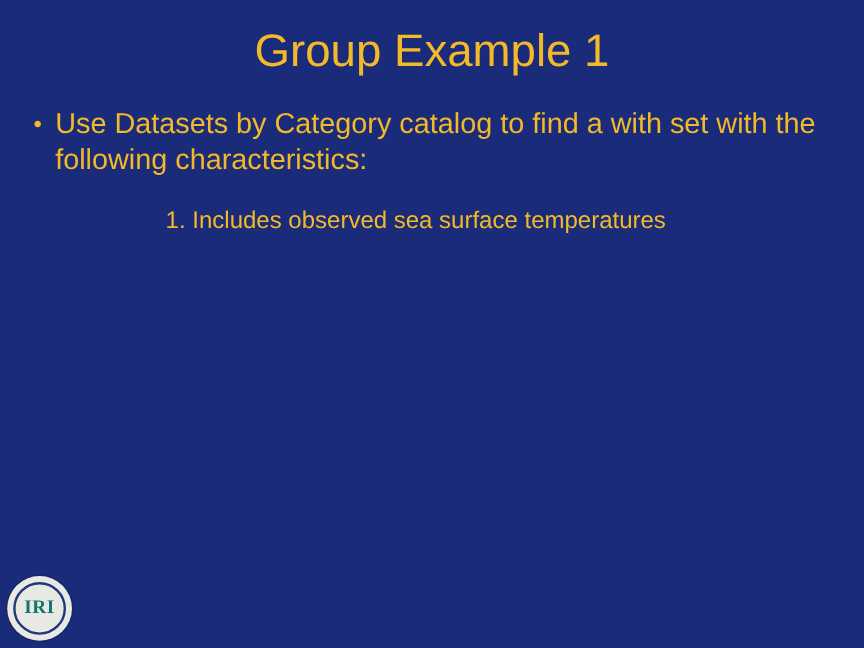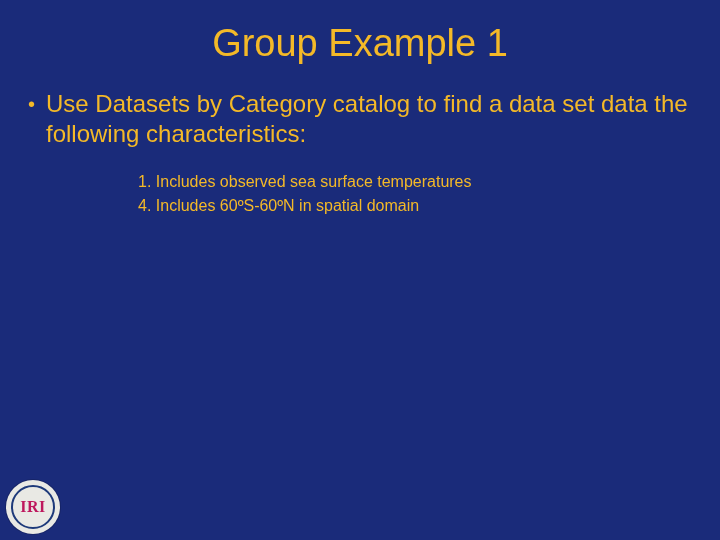--- a/index.html
+++ b/index.html
@@ -41,21 +41,21 @@
     font-size: 20px;
     line-height: 30px;
     text-align: left;
   }
   .bullet-text {
     flex: 1;
   }
   .numlist {
     margin-top: 22px;
     padding-left: 110px;
-    font-size: 16px;
+    font-size: 20px;
     line-height: 1.35;
   }
   .numitem {
     margin-bottom: 2px;
   }
   .logo {
     position: absolute;
     left: 6px;
     bottom: 6px;
     width: 54px;
@@ -68,43 +68,42 @@
     box-shadow: 0 0 0 1px rgba(0,0,0,0.15);
   }
   .logo-inner {
     width: 40px;
     height: 40px;
     border: 2px solid #1e3a7a;
     border-radius: 50%;
     display: flex;
     align-items: center;
     justify-content: center;
-    color: #be185d;
+    color: #0f766e;
     font-family: Georgia, 'Times New Roman', serif;
     font-size: 16px;
     font-weight: bold;
     letter-spacing: 0.5px;
   }
 </style>
 </head>
 <body>
 
 <div class="slide">
 
   <div class="title">Group Example 1</div>
 
   <div class="body">
     <div class="bullet-row">
       <div class="bullet-dot">•</div>
-      <div class="bullet-text">Use Datasets by Category catalog to find a data set data the following characteristics:</div>
+      <div class="bullet-text">Use Datasets by Category catalog to find a with set with the following characteristics:</div>
     </div>
 
     <div class="numlist">
       <div class="numitem">1. Includes observed sea surface temperatures</div>
-      <div class="numitem">4. Includes 60ºS-60ºN in spatial domain</div>
     </div>
   </div>
 
   <div class="logo">
     <div class="logo-inner">IRI</div>
   </div>
 
 </div>
 
 </body></html>

